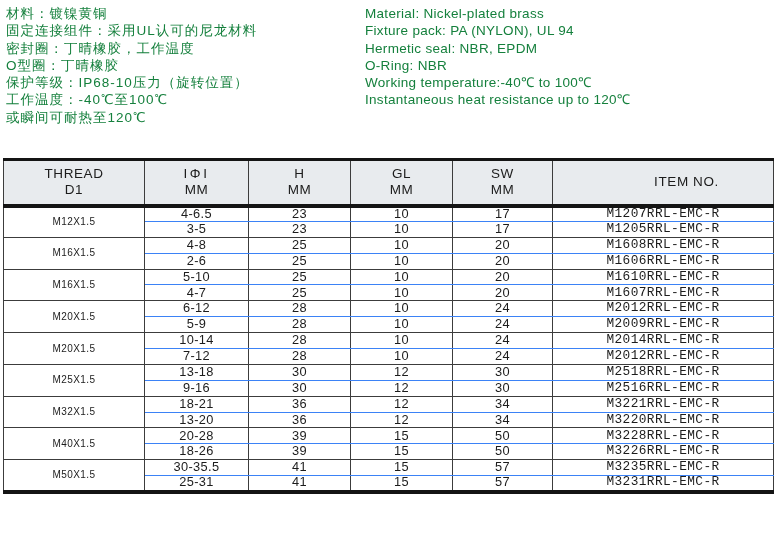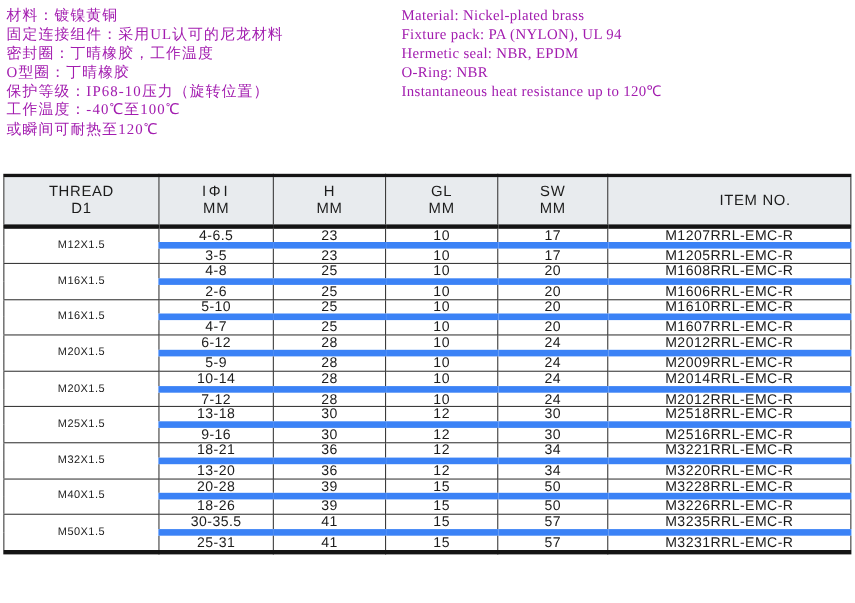--- a/index.html
+++ b/index.html
@@ -11,22 +11,21 @@
     position: relative;
     overflow: hidden;
   }
   
   .spec-block {
     position: absolute;
     top: 5px;
     font-size: 13.5px;
     line-height: 17.3px;
     white-space: nowrap;
-    color: #a21caf;
-    font-family: Liberation Serif, serif;
+    color: #15803d;
   }
   .spec-block.zh { left: 6px; letter-spacing: 1px; }
   .spec-block.en { left: 365px; letter-spacing: 0.3px; }
   .spec-line { height: 17.3px; }
 
   
   table.dim-table {
     position: absolute;
     left: 3px; top: 158px;
     width: 770px;
@@ -58,22 +57,22 @@
   tbody td {
     padding: 0;
     text-align: center;
     vertical-align: middle;
     font-size: 12.8px;
     line-height: 1;
     letter-spacing: 0.4px;
     border-right: 1px solid #3c3c3c;
     color: #1c1c1c;
   }
-  tbody td:last-child { border-right: none; }
-  tbody td.sub-end   { border-bottom: 6px solid #3b82f6; } 
+  tbody td:last-child { border-right: none; font-family: Liberation Mono, monospace; }
+  tbody td.sub-end   { border-bottom: 1px solid #3b82f6; } 
   tbody td.group-end { border-bottom: 1px solid #3c3c3c; } 
   td.thread-cell { font-size: 10px; }
 </style>
 </head>
 <body>
 
 <div class="spec-block zh">
   <div class="spec-line">材料：镀镍黄铜</div>
   <div class="spec-line">固定连接组件：采用UL认可的尼龙材料</div>
   <div class="spec-line">密封圈：丁晴橡胶，工作温度</div>
@@ -81,20 +80,21 @@
   <div class="spec-line">保护等级：IP68-10压力（旋转位置）</div>
   <div class="spec-line">工作温度：-40℃至100℃</div>
   <div class="spec-line">或瞬间可耐热至120℃</div>
 </div>
 
 <div class="spec-block en">
   <div class="spec-line">Material: Nickel-plated brass</div>
   <div class="spec-line">Fixture pack: PA (NYLON), UL 94</div>
   <div class="spec-line">Hermetic seal: NBR, EPDM</div>
   <div class="spec-line">O-Ring: NBR</div>
+  <div class="spec-line">Working temperature:-40℃ to 100℃</div>
   <div class="spec-line">Instantaneous heat resistance up to 120℃</div>
 </div>
 
 <table class="dim-table">
   <colgroup>
     <col style="width:141px">
       <col style="width:104px">
       <col style="width:102px">
     <col style="width:102px">
       <col style="width:100px">

